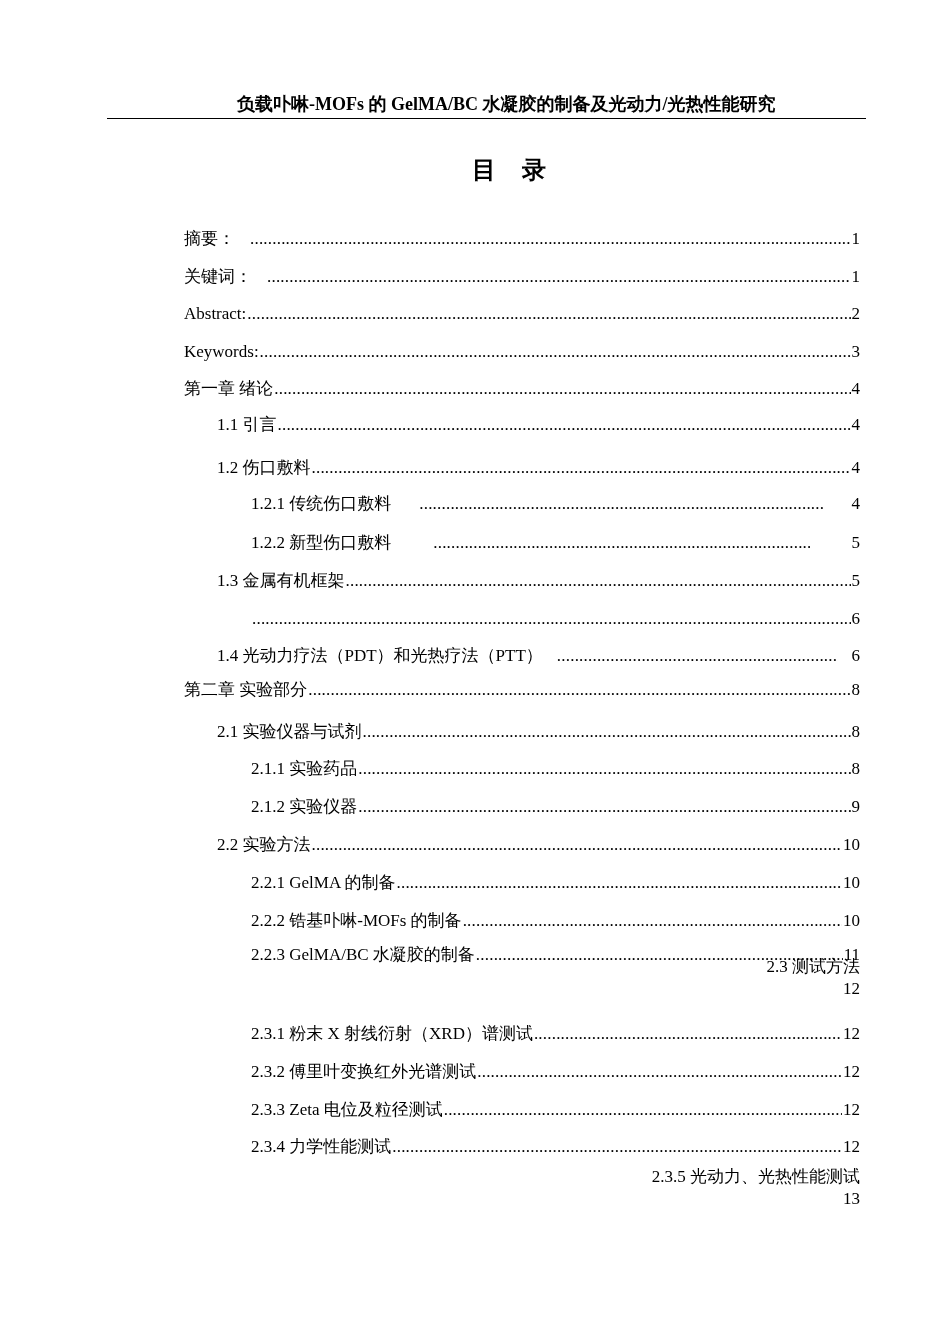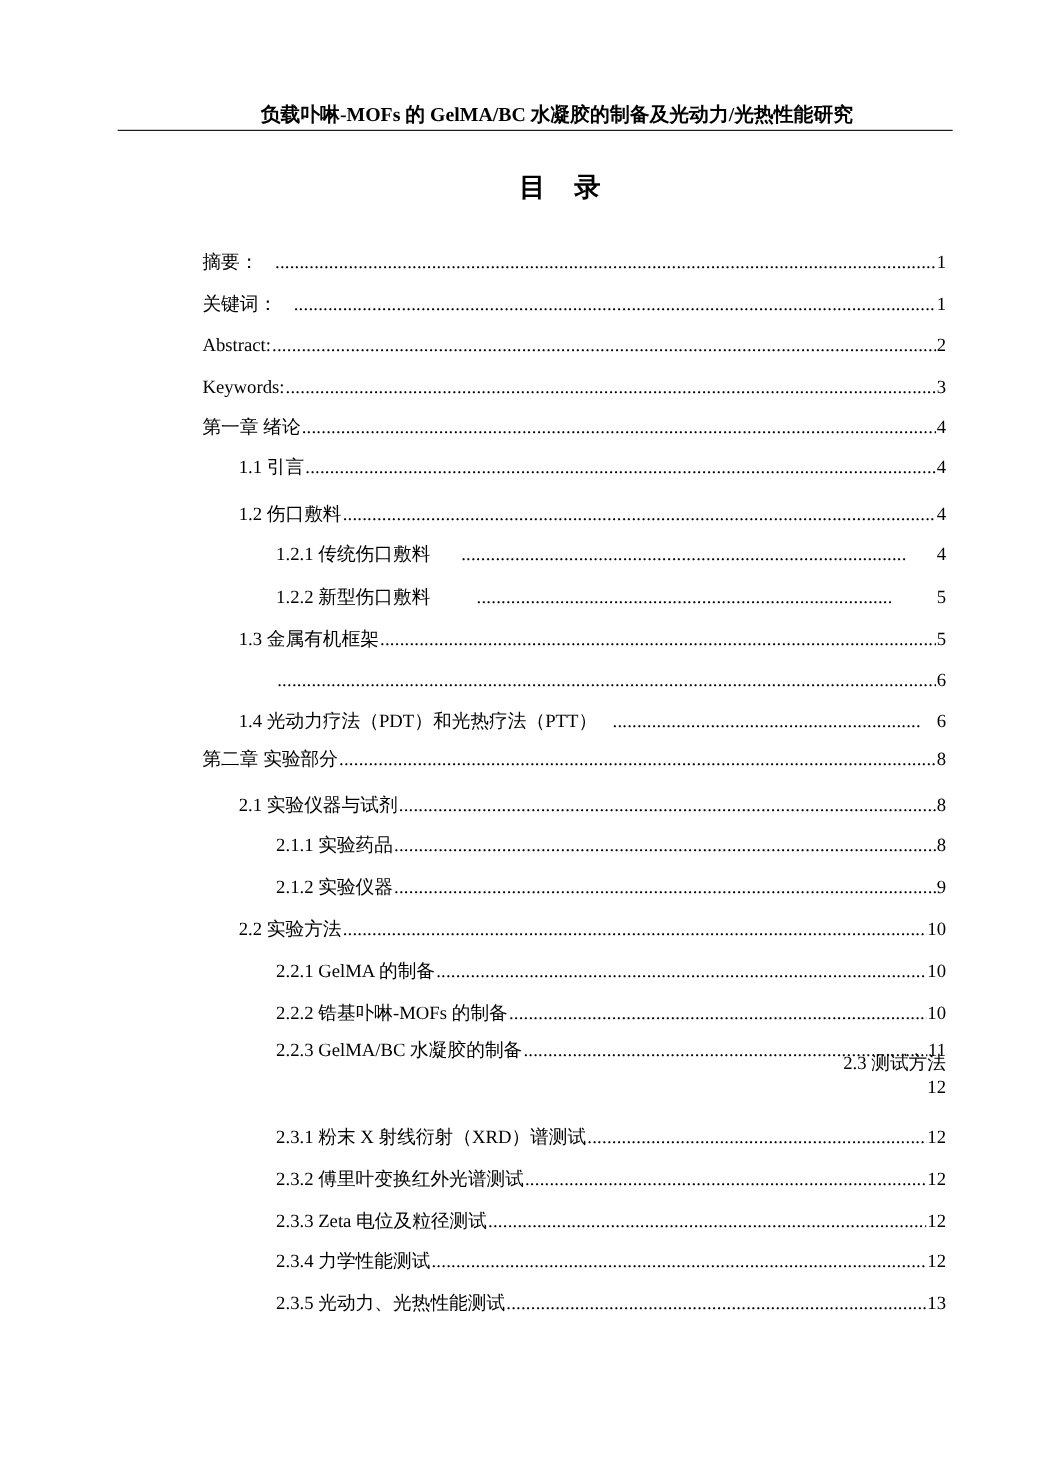--- a/index.html
+++ b/index.html
@@ -221,18 +221,18 @@
     <div class="toc-row lvl3" style="top: 859px;">
       <span class="toc-label">2.3.3 Zeta 电位及粒径测试</span>
       <span class="toc-leader"></span>
       <span class="toc-page">12</span>
     </div>
     <div class="toc-row lvl3" style="top: 896px;">
       <span class="toc-label">2.3.4 力学性能测试</span>
       <span class="toc-leader"></span>
       <span class="toc-page">12</span>
     </div>
-    <div class="toc-row lvl3" style="top: 934px;">
+    <div class="toc-row lvl3" style="top: 934px; flex-direction: column;">
       <span class="toc-label">2.3.5 光动力、光热性能测试</span>
       <span class="toc-leader"></span>
       <span class="toc-page">13</span>
     </div>
   </div>
 
 </body></html>

